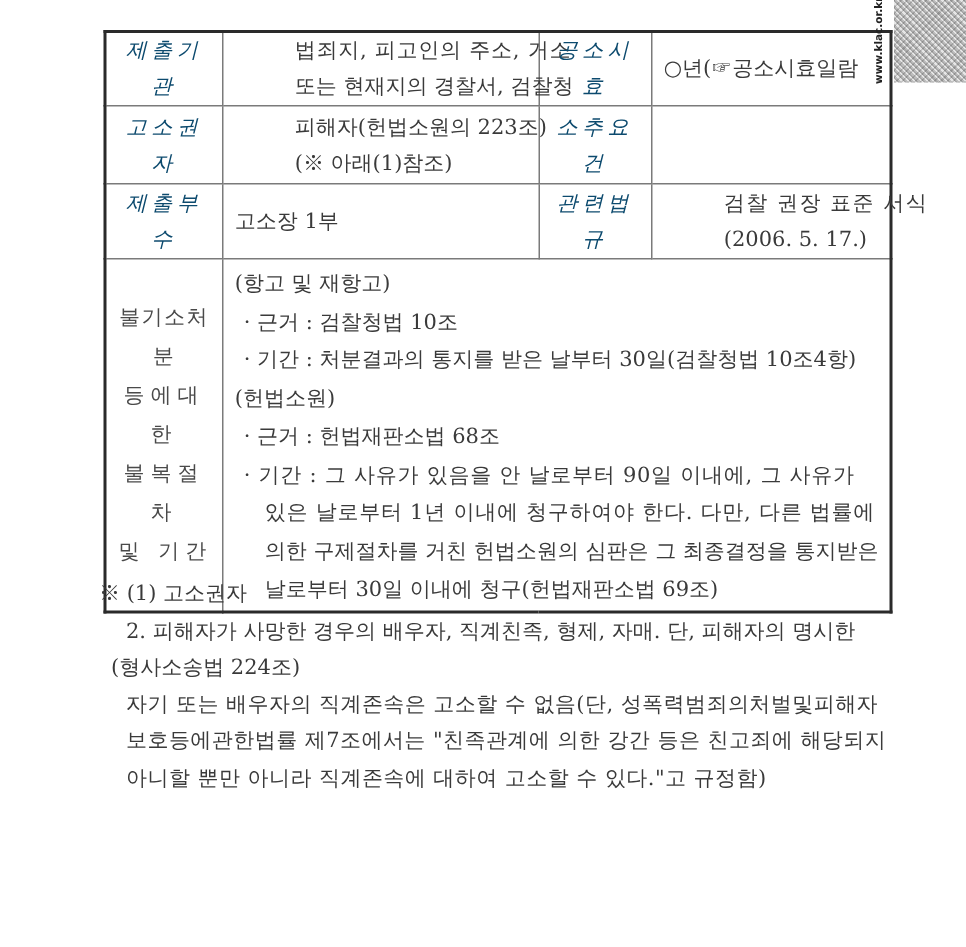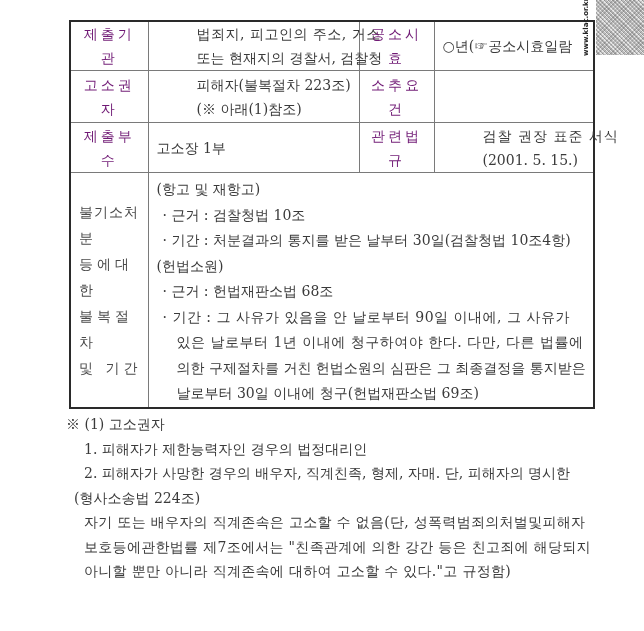--- a/index.html
+++ b/index.html
@@ -27,24 +27,25 @@
     }
     .doc-table td {
       border: 1px solid #7a7a7a;
       padding: 0 8px;
       vertical-align: middle;
       line-height: 24px;
     }
     .doc-table td.label {
       text-align: center;
       letter-spacing: 3px;
-      color: #701a75;
+      color: #0c4a6e;
+      font-style: italic;
     }
     .doc-table td.label-tight {
-      text-align: left;
+      text-align: center;
       letter-spacing: 1px;
       color: #4a4a4a;
       line-height: 26px;
     }
     .row1 td { height: 48px; }
     .row2 td { height: 51px; }
     .row3 td { height: 49px; }
     .row4 td { height: 206px; }
     .cell-lines div { white-space: nowrap; margin-left: 40px; }
     .appeal-content {
@@ -56,21 +57,21 @@
       line-height: 25.5px;
       white-space: nowrap;
     }
     .indent1 { padding-left: 6px; }
     .indent2 { padding-left: 20px; }
     .justify-wide { letter-spacing: 0.5px; }
 
     .footnote {
       position: absolute;
       left: 66px;
-      top: 412px;
+      top: 384px;
       width: 560px;
       font-size: 14px;
       line-height: 24.5px;
     }
     .footnote div { white-space: nowrap; }
     .fn-ref { padding-left: 8px; }
     .fn-item { padding-left: 18px; }
     .fn-item-cont { padding-left: 42px; }
     .fn-body { padding-left: 18px; letter-spacing: 0.3px; }
 
@@ -120,33 +121,33 @@
       <div>또는 현재지의 경찰서, 검찰청</div>
     </td>
     <td class="label">공소시효</td>
     <td class="clip">
       <div style="white-space:nowrap;">○년(☞공소시효일람</div>
     </td>
   </tr>
   <tr class="row2">
     <td class="label">고소권자</td>
     <td class="cell-lines">
-      <div>피해자(불복절차 223조)</div>
+      <div>피해자(헌법소원의 223조)</div>
       <div>(※ 아래(1)참조)</div>
     </td>
     <td class="label">소추요건</td>
     <td></td>
   </tr>
   <tr class="row3">
     <td class="label">제출부수</td>
     <td>고소장 1부</td>
     <td class="label">관련법규</td>
     <td class="cell-lines">
       <div style="letter-spacing:1px;text-align:center;">검찰 권장 표준 서식</div>
-      <div>(2001. 5. 15.)</div>
+      <div>(2006. 5. 17.)</div>
     </td>
   </tr>
   <tr class="row4">
     <td class="label-tight">
       <div>불기소처분</div>
       <div style="letter-spacing:4px;">등에대한</div>
       <div style="letter-spacing:4px;">불복절차</div>
       <div style="letter-spacing:4px; white-space:pre;">및 기간</div>
     </td>
     <td colspan="3" class="appeal-content">
@@ -162,19 +163,18 @@
     </td>
   </tr>
 </tbody>
   </table>
 
 <div class="qr-url">www.klac.or.kr/</div>
 <div class="qr-stamp"></div>
 
 <div class="footnote">
   <div>※ (1) 고소권자</div>
-  <div class="fn-item">1. 피해자가 제한능력자인 경우의 법정대리인</div>
   <div class="fn-item">2. 피해자가 사망한 경우의 배우자, 직계친족, 형제, 자매. 단, 피해자의 명시한</div>
   <div class="fn-ref">(형사소송법 224조)</div>
   <div class="fn-body">자기 또는 배우자의 직계존속은 고소할 수 없음(단, 성폭력범죄의처벌및피해자</div>
   <div class="fn-body">보호등에관한법률 제7조에서는 "친족관계에 의한 강간 등은 친고죄에 해당되지</div>
   <div class="fn-body">아니할 뿐만 아니라 직계존속에 대하여 고소할 수 있다."고 규정함)</div>
 </div>
 
 </body></html>

